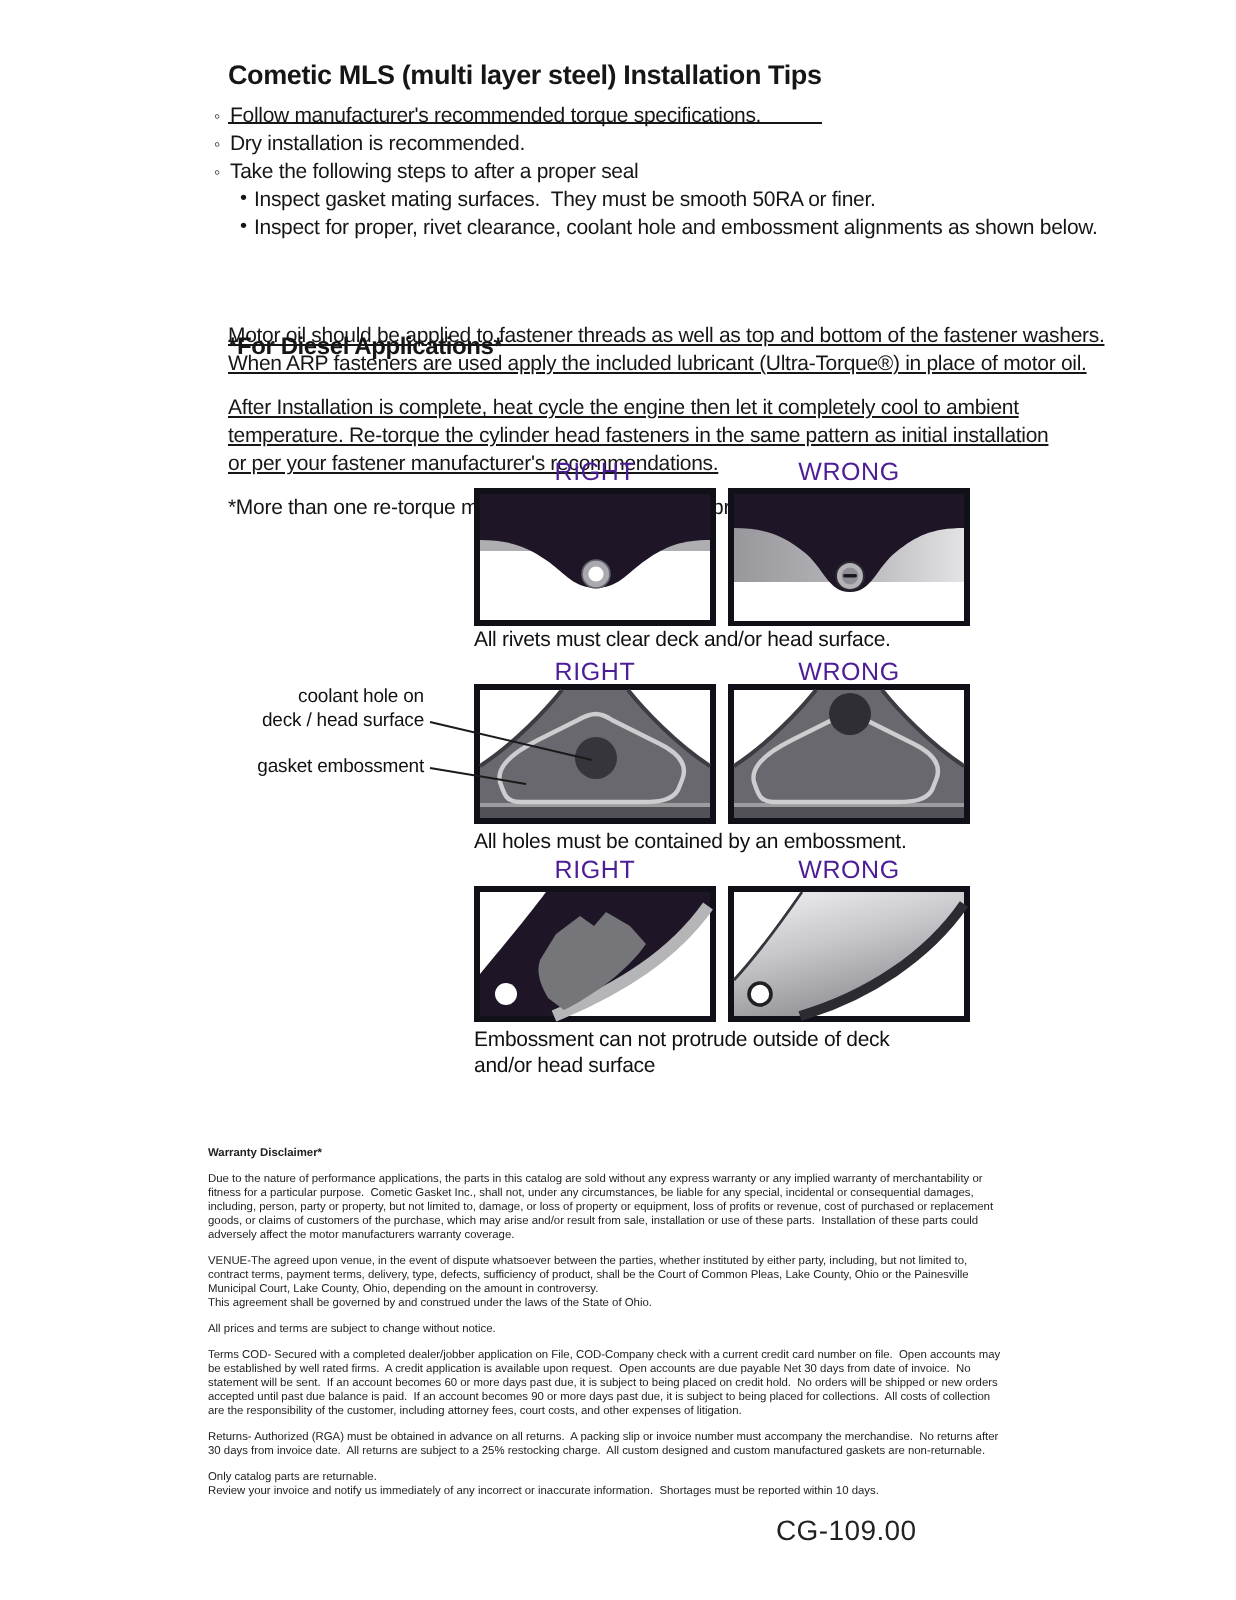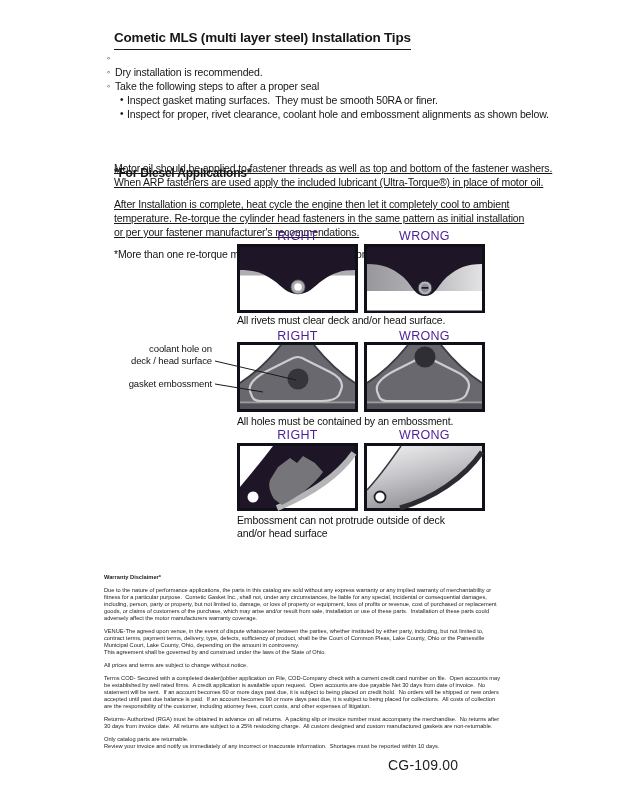--- a/index.html
+++ b/index.html
@@ -8,21 +8,21 @@
     width:618px;height:800px;
     background:#ffffff;
     font-family:"Liberation Sans", sans-serif;
     color:#161616;
     overflow:hidden;
   }
   .abs{position:absolute;}
   .title{
     left:114px;top:30px;
     font-size:13.5px;font-weight:bold;letter-spacing:-0.2px;
-    border-bottom:1.6px solid #161616;padding-bottom:4px;
+    border-bottom:1.6px solid #161616;padding-bottom:16px;
     white-space:pre;
   }
   .tips{left:107px;top:51px;font-size:10.5px;letter-spacing:-0.15px;line-height:14px;}
   .bullet-row{display:flex;white-space:pre;}
   .bullet-row .mk{width:8px;flex:0 0 8px;font-size:9px;}
   .bullet-row.lvl2{margin-left:13px;}
   .bullet-row.lvl2 .mk{width:7px;flex:0 0 7px;font-size:10px;}
   .diesel-head{left:114px;top:142px;font-size:12px;font-weight:bold;letter-spacing:-0.2px;white-space:pre;margin-top:24px;}
   .para{font-size:10.5px;letter-spacing:-0.15px;line-height:14px;white-space:pre;}
   .p1{left:114px;top:161px;text-decoration:underline;}
@@ -50,20 +50,21 @@
 </head>
 <body>
 
 <div class="page">
 
   <div class="abs title">Cometic MLS (multi layer steel) Installation Tips</div>
 
   <div class="abs tips">
     <div class="bullet-row lvl1">
       <span class="mk">◦</span>
+      <span class="bt">Follow manufacturer's recommended torque specifications.</span>
     </div>
     <div class="bullet-row lvl1">
       <span class="mk">◦</span>
       <span class="bt">Dry installation is recommended.</span>
     </div>
     <div class="bullet-row lvl1">
       <span class="mk">◦</span>
       <span class="bt">Take the following steps to after a proper seal</span>
     </div>
     <div class="bullet-row lvl2">

